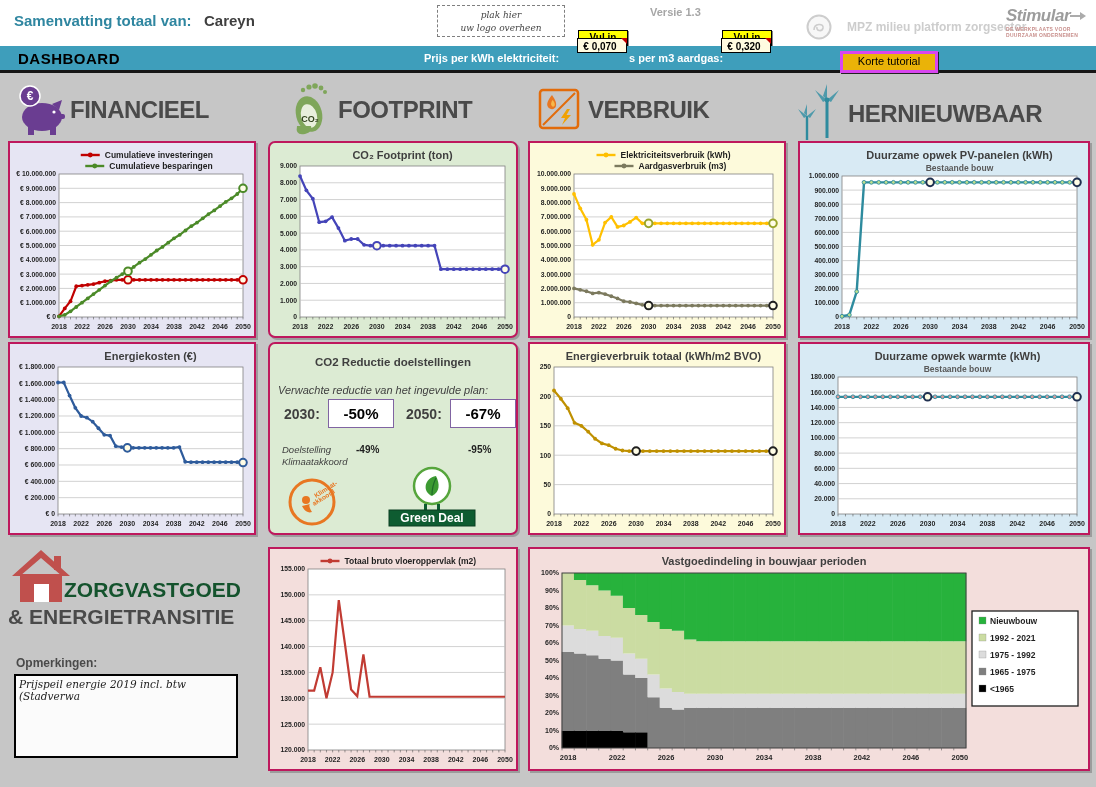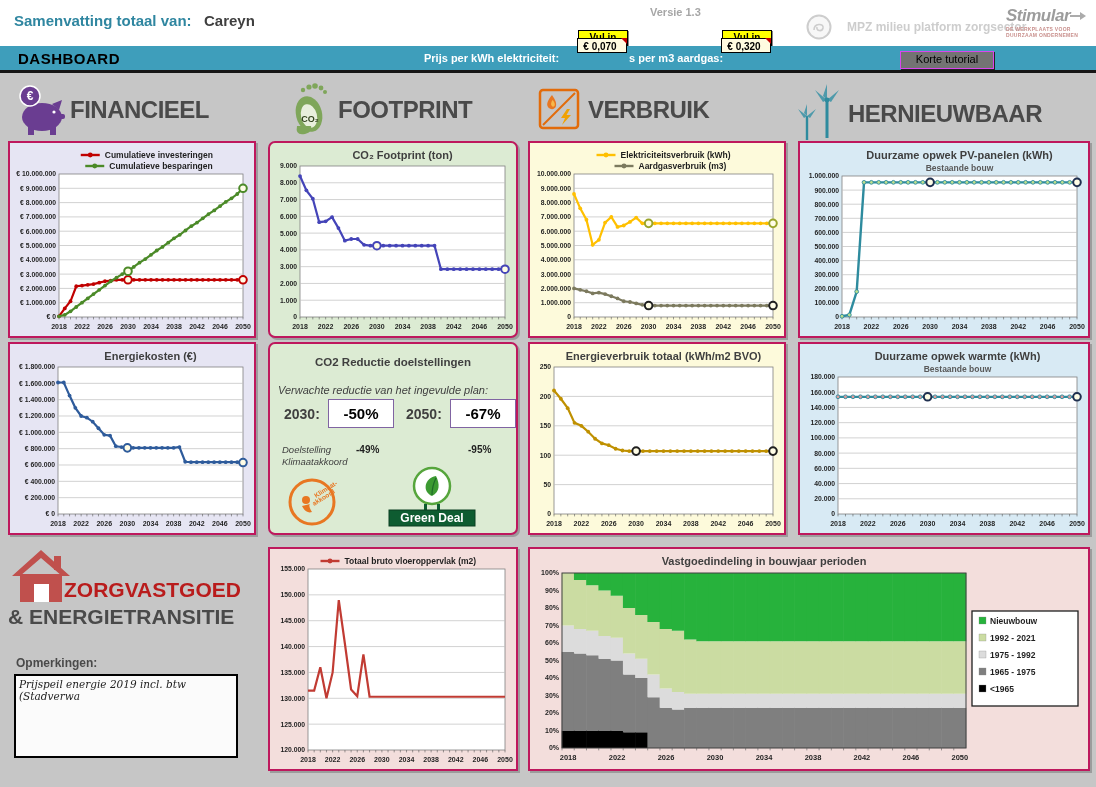--- a/index.html
+++ b/index.html
@@ -23,52 +23,56 @@
   .stim-tag{font-size:5px;color:#c9908d;font-weight:bold;letter-spacing:0.3px;line-height:6px;}
   
   #bar{left:0;top:46px;width:1096px;height:24px;background:#3e9ebb;border-bottom:3px solid #161616;box-sizing:content-box;}
   #bar-title{left:18px;top:50px;font-size:15px;font-weight:bold;color:#000000;letter-spacing:0.5px;}
   .bar-label{top:52px;font-size:11px;font-weight:bold;color:#ffffff;}
   #price-elec-label{left:424px;} #price-gas-label{left:629px;}
   .cellbox{top:38px;width:50px;height:15px;background:#fffbe0;border:1px solid #000;font-size:10px;font-weight:bold;
            color:#000;text-align:center;line-height:15px;padding-right:4px;box-sizing:border-box;}
   #price-elec-input{left:577px;} #price-gas-input{left:721px;}
   .tri{position:absolute;right:-1px;top:-1px;width:0;height:0;border-left:6px solid transparent;border-top:6px solid #c00000;}
-  #tutorial-btn{left:900px;top:51px;width:92px;height:16px;background:#737373;border:1px solid #d946ef;
+  #tutorial-btn{left:840px;top:51px;width:92px;height:16px;background:#eab308;border:3px solid #d946ef;
                 box-shadow:1px 1px 0 #222;font-size:11px;color:#000;text-align:center;line-height:15px;cursor:pointer;}
   
   .sec-label{font-size:24px;font-weight:bold;color:#4a4a4a;letter-spacing:-0.5px;}
   
   .panel{border:2px solid #be185d;box-sizing:border-box;box-shadow:2px 2px 0 #9c9c9c;}
   .lav{background:#e6e5f3;} .grn{background:#dcebd3;border-radius:7px;} .yel{background:#fdfadb;} .blu{background:#d8eaf4;} .pnk{background:#f3dedc;}
   .chart{position:absolute;left:2px;top:2px;right:2px;bottom:2px;}
   
   #red-title{left:0;top:12px;width:100%;text-align:center;font-size:11.5px;font-weight:bold;color:#3f3f3f;}
   #red-sub{left:8px;top:40px;font-size:11px;font-style:italic;color:#3f3f3f;}
   .red-yr{top:62px;font-size:14px;font-weight:bold;color:#3f3f3f;}
   .red-box{top:55px;width:64px;height:27px;background:#ffffff;border:1.5px solid #8064a2;text-align:center;
            line-height:27px;font-size:15px;font-weight:bold;color:#000;}
   .red-goal-lb{font-size:9.5px;font-style:italic;color:#3f3f3f;line-height:12px;}
   .red-goal-v{font-size:10px;font-weight:bold;color:#1f1f1f;}
   
-  #zv-line1{left:64px;top:578px;font-size:21px;font-weight:bold;color:#b91c1c;}
+  #zv-line1{left:64px;top:578px;font-size:21px;font-weight:bold;color:#14532d;}
   #zv-line2{left:8px;top:605px;font-size:21px;font-weight:bold;color:#4a4a4a;}
   #opm-label{left:16px;top:656px;font-size:12px;font-weight:bold;color:#4a4a4a;}
   #opm-box{left:14px;top:674px;width:224px;height:84px;background:#fbfbfb;border:2px solid #000;
            font-family:"DejaVu Serif",serif;font-style:italic;font-size:10.5px;color:#222;padding:2px 3px;box-sizing:border-box;}
   svg text{font-family:"Liberation Sans",sans-serif;}
 </style>
 </head>
 <body>
 
 <div id="app">
 
   <div class="abs" id="topstrip"></div>
   <span class="abs" id="summary-label">Samenvatting totaal van:</span>
   <span class="abs" id="company-name">Careyn</span>
+  <div class="abs" id="logo-ph">
+    <div>plak hier</div>
+    <div>uw logo overheen</div>
+  </div>
   <span class="abs" id="version">Versie 1.3</span>
   <div class="abs vulin" id="vul1">Vul in</div>
   <div class="abs vulin" id="vul2">Vul in</div>
 
   <div class="abs" id="mpz">
     <svg width="26" height="26">
       <circle cx="13" cy="13" r="11.5" fill="#f7f7f7" stroke="#cdcdcd" stroke-width="2"></circle>
       <path d="M8 16 C8 9, 18 9, 17 14 C16 18, 10 17, 11 13" fill="none" stroke="#cdcdcd" stroke-width="1.6"></path>
     </svg>
     <span id="mpz-text">MPZ milieu platform zorgsector</span>

